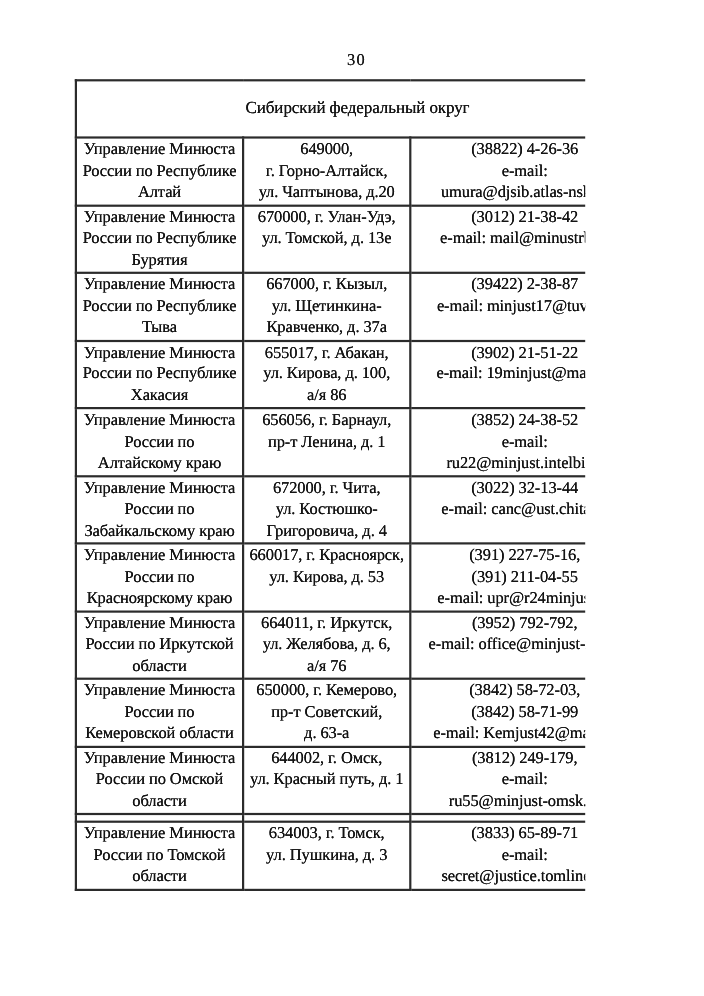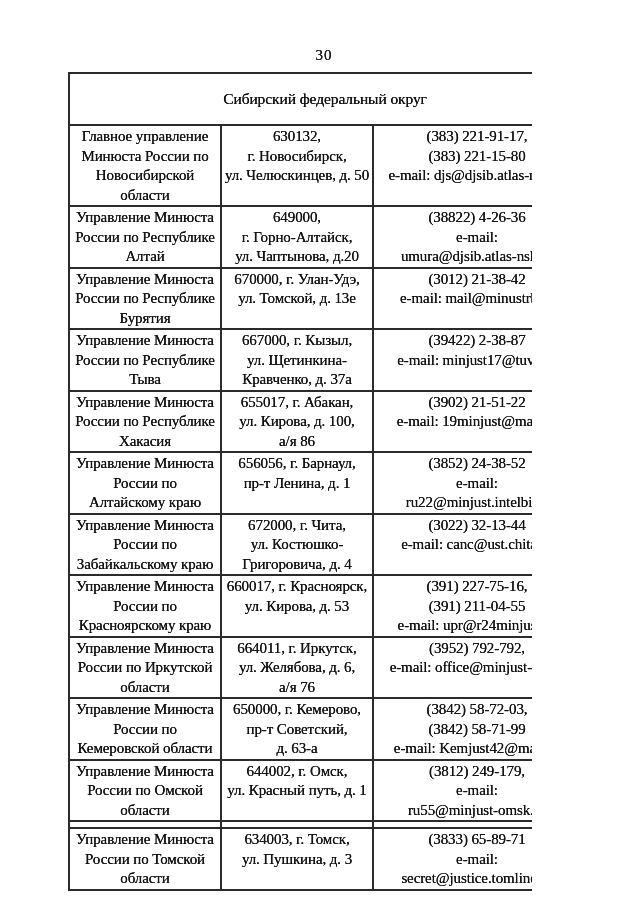--- a/index.html
+++ b/index.html
@@ -70,32 +70,20 @@
     <colgroup>
       <col style="width:152px">
       <col style="width:152px">
       <col style="width:208px">
     </colgroup>
     <tbody>
       <tr class="header-row">
         <td colspan="3">Сибирский федеральный округ</td>
       </tr>
 
-      <tr class="row-tall">
-        <td>Главное управление
-Минюста России по
-Новосибирской
-области</td>
-        <td>630132,
-г. Новосибирск,
-ул. Челюскинцев, д. 50</td>
-        <td>(383) 221-91-17,
-(383) 221-15-80
-e-mail: djs@djsib.atlas-nsk.ru</td>
-      </tr>
       <tr class="row-std">
         <td>Управление Минюста
 России по Республике
 Алтай</td>
         <td>649000,
 г. Горно-Алтайск,
 ул. Чаптынова, д.20</td>
         <td>(38822) 4-26-36
 e-mail:
 umura@djsib.atlas-nsk.ru</td>

